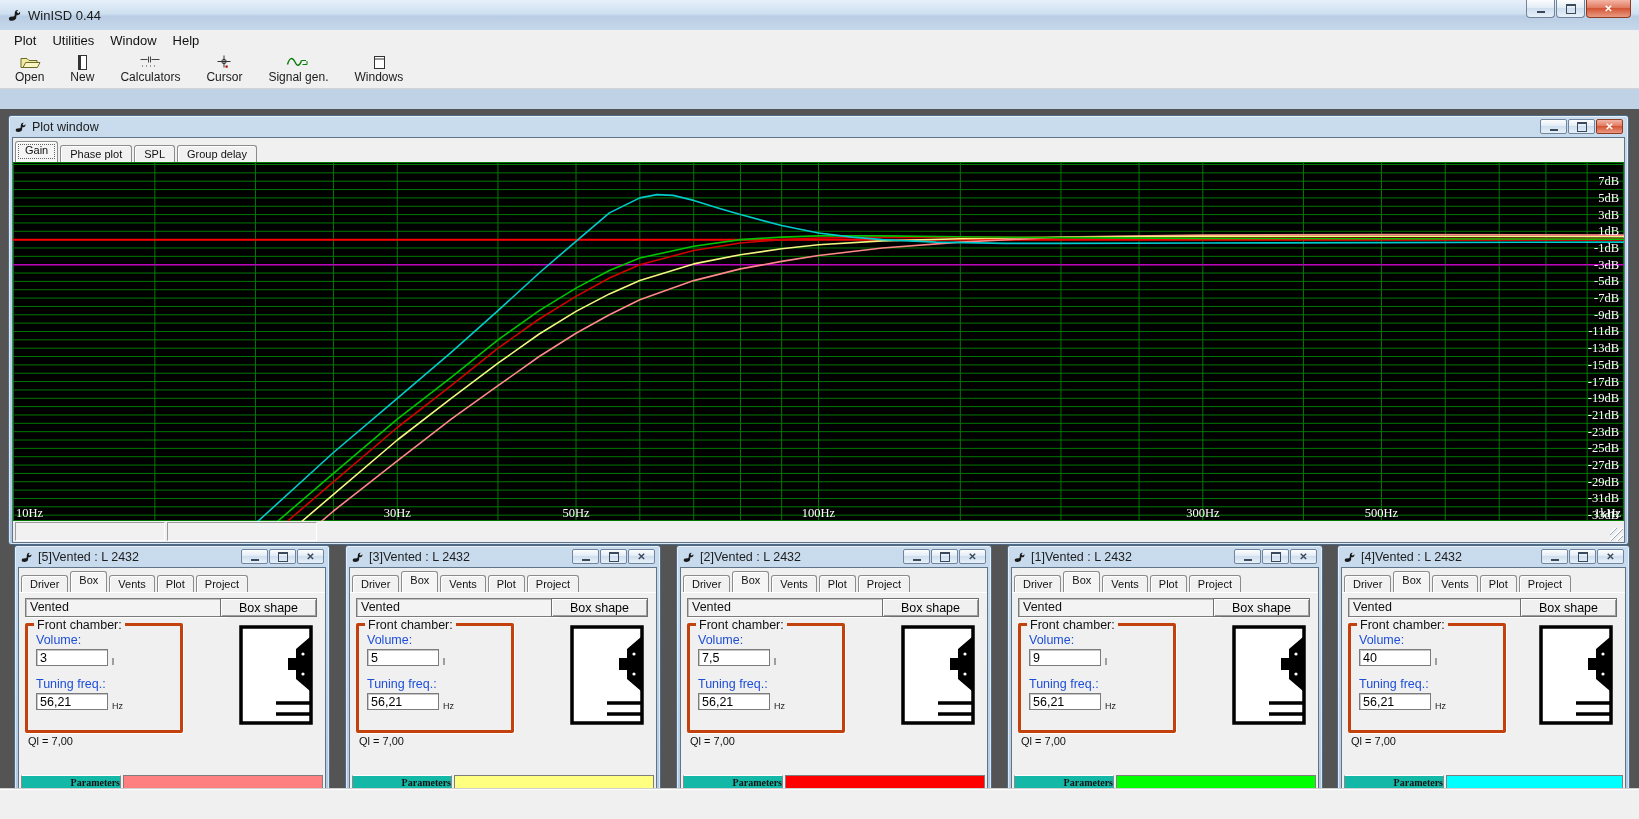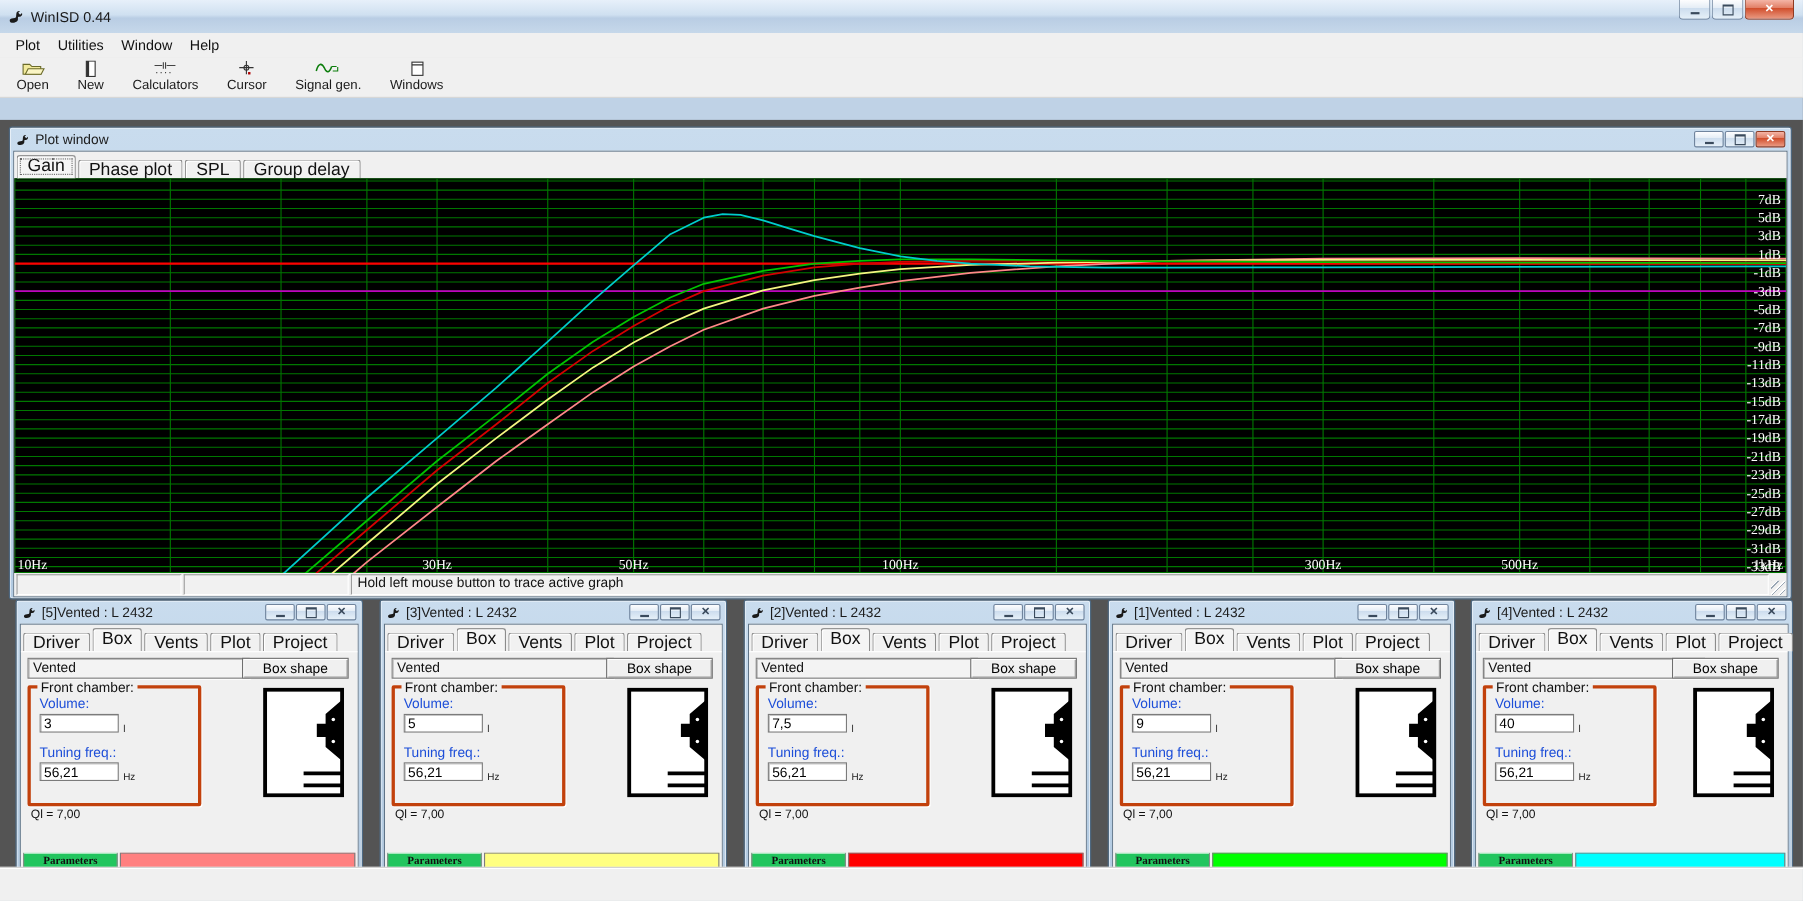--- a/index.html
+++ b/index.html
@@ -39,21 +39,21 @@
   .window{position:absolute;box-sizing:border-box;border:1px solid #4e6a84;border-radius:3px;
     background:linear-gradient(#c9dcee,#b2cae1);box-shadow:inset 0 0 0 1px rgba(255,255,255,.55);
     padding:0 3px 3px 3px;}
   .wtitle{height:21px;display:flex;align-items:center;gap:5px;padding:0 2px 0 3px;
     font-size:12.5px;color:#1c1c1c;white-space:nowrap;overflow:hidden;}
   .wbtns{margin-left:auto;display:flex;gap:1px;}
   .client{position:relative;background:#f0f0f0;border:1px solid #5f7488;
     display:flex;flex-direction:column;}
   
   .tabs{display:flex;align-items:flex-end;height:22px;padding:2px 0 0 2px;background:#f0f0f0;position:relative;flex:none;}
-  .tab{box-sizing:border-box;height:17px;line-height:15px;padding:1px 9px 0 9px;font-size:16px;
+  .tab{box-sizing:border-box;height:17px;line-height:15px;padding:1px 9px 0 9px;font-size:11px;
     background:#f1f1f1;border:1px solid #8c8c8c;border-bottom:none;border-radius:3px 3px 0 0;
     margin-right:2px;box-shadow:inset 1px 1px 0 #fff;position:relative;}
   .tab.active{height:21px;background:#f5f5f5;z-index:2;}
   .tabs.plot-tabs .tab.active{outline:1px dotted #666;outline-offset:-4px;}
   
   #plot-window{left:8px;top:6px;width:1621px;height:430px;}
   #plot-window .client{height:404px;}
   #gain-plot{flex:1;background:#000;position:relative;overflow:hidden;}
   .pstatus{height:19px;flex:none;display:flex;gap:2px;padding:1px 16px 1px 2px;background:#f0f0f0;position:relative;}
   .panel{box-sizing:border-box;border:1px solid;border-color:#9c9c9c #ffffff #ffffff #9c9c9c;background:#f1f1f1;}
@@ -85,22 +85,22 @@
   .blue-label.v{top:7px;} .blue-label.t{top:51px;}
   .tinput{position:absolute;left:8px;width:64px;height:15px;background:#fff;
     border:1px solid #7b7b7b;box-shadow:inset 1px 1px 0 rgba(0,0,0,.22);
     font-family:"Liberation Sans",sans-serif;font-size:12.5px;padding:0 3px;}
   .tinput.v{top:23px;} .tinput.t{top:67px;}
   .unit{position:absolute;left:84px;font-size:9px;color:#222;}
   .unit.u-l{top:31px;} .unit.u-hz{top:75px;}
   .boxshape{position:absolute;right:12px;top:32px;}
   .ql{position:absolute;left:9px;top:142px;font-size:11px;}
   .paramsrow{height:16px;flex:none;display:flex;gap:2px;padding:0 2px 1px 2px;background:#f0f0f0;}
-  .ptab{box-sizing:border-box;width:86px;border:1px solid #8a8a8a;border-top-color:#fff;background:#22c55e;
-    font-family:"Liberation Serif",serif;font-weight:bold;font-size:10px;text-align:center;line-height:13px;}
+  .ptab{box-sizing:border-box;width:100px;border:1px solid #8a8a8a;border-top-color:#fff;background:#14b8a6;
+    font-family:"Liberation Serif",serif;font-weight:bold;font-size:10px;text-align:right;line-height:13px;}
   .colorbar{flex:1;box-sizing:border-box;border:1px solid #7e7e7e;}
   .wrench{flex:none;display:flex;align-items:center;}
 </style>
 </head>
 <body>
 
 <div class="titlebar">
   <span class="wrench">
     <svg width="14" height="14" viewBox="0 0 14 14">
         <path d="M1.4 12.2 C0.3 10.6 0.9 9.1 2.6 8.8 L5.5 8.4 C6.2 8.3 6.5 8 6.6 7.3 L6.8 4.9 C6.9 3 8.4 1.7 10.1 2.2 L8.6 3.7 L10.3 5.4 L12 3.8 C12.7 5.6 11.5 7.2 9.6 7.2 L8.9 7.2 C8.5 7.2 8.3 7.4 8.3 7.8 L8.3 9.8 C8.3 11.7 4.6 13.7 1.4 12.2 Z" fill="#1a1a1a"></path>
@@ -321,21 +321,20 @@
             <text x="563.0203384926631" y="355" text-anchor="middle" font-size="12.5px" font-family="&quot;Liberation Serif&quot;, serif" fill="#FFFFFF">50Hz</text>
             <text x="805.5" y="355" text-anchor="middle" font-size="12.5px" font-family="&quot;Liberation Serif&quot;, serif" fill="#FFFFFF">100Hz</text>
             <text x="1189.8211706766883" y="355" text-anchor="middle" font-size="12.5px" font-family="&quot;Liberation Serif&quot;, serif" fill="#FFFFFF">300Hz</text>
             <text x="1368.520338492663" y="355" text-anchor="middle" font-size="12.5px" font-family="&quot;Liberation Serif&quot;, serif" fill="#FFFFFF">500Hz</text>
             <text x="1608" y="355" text-anchor="end" font-size="12.5px" font-family="&quot;Liberation Serif&quot;, serif" fill="#FFFFFF">1kHz</text>
           </svg>
         </div>
       <div class="pstatus">
         <div class="panel p1"></div>
         <div class="panel p2"></div>
-        <div class="panel p3">Hold left mouse button to trace active graph</div>
         <div class="grip"></div>
       </div>
     </div>
   </div>
 
   <div class="pwins">
 
   <div class="window pwin">
         <div class="wtitle">
           <span class="wrench">

